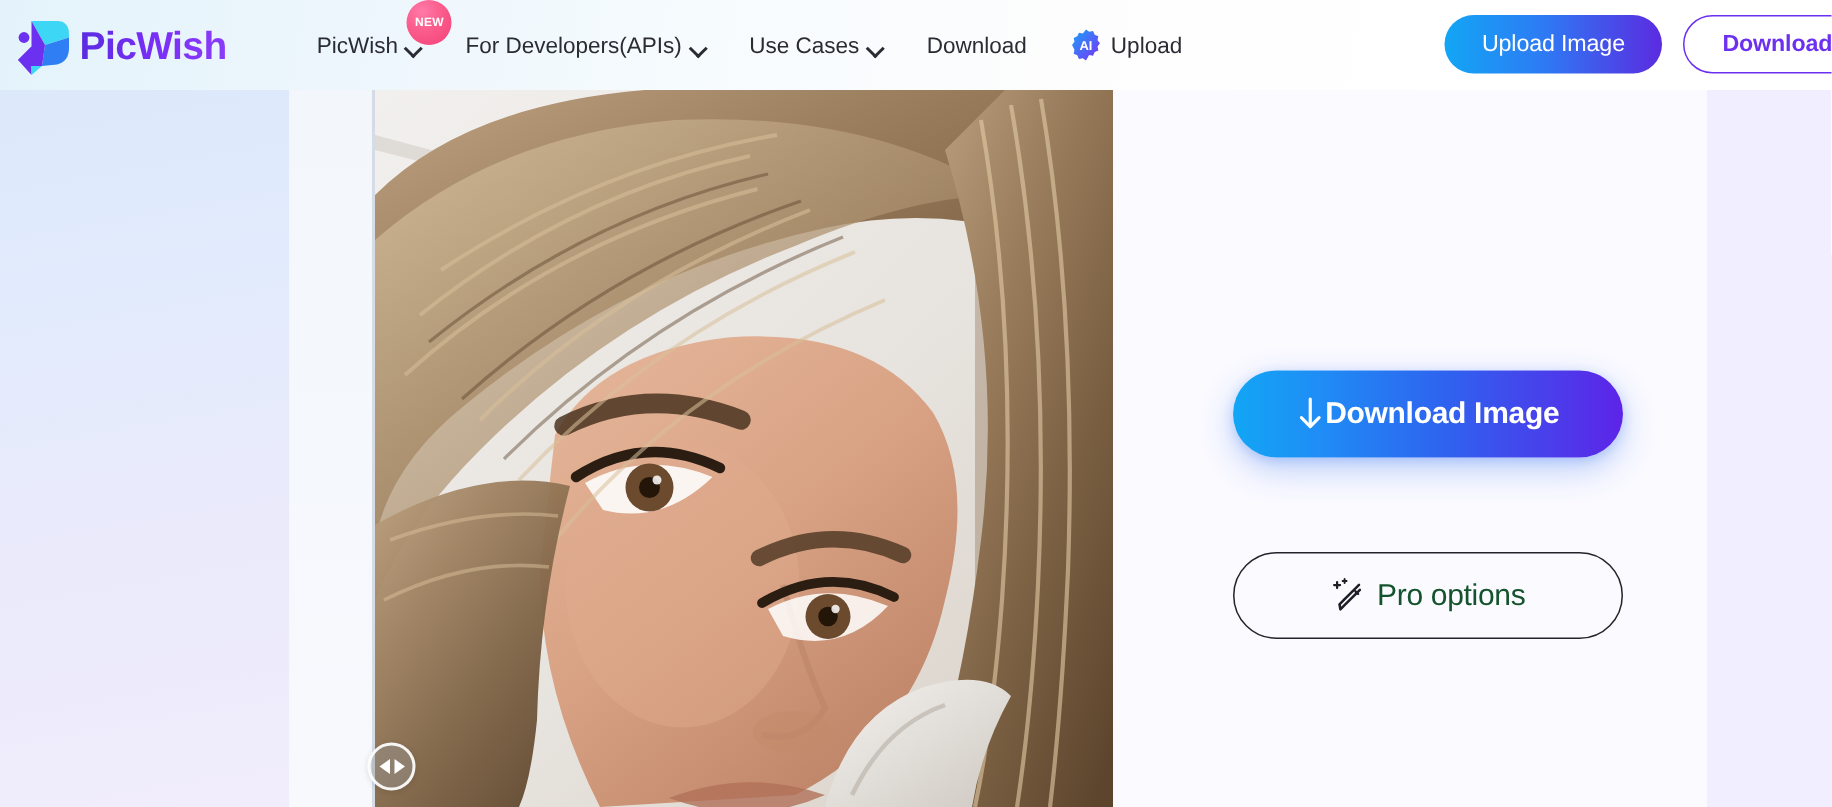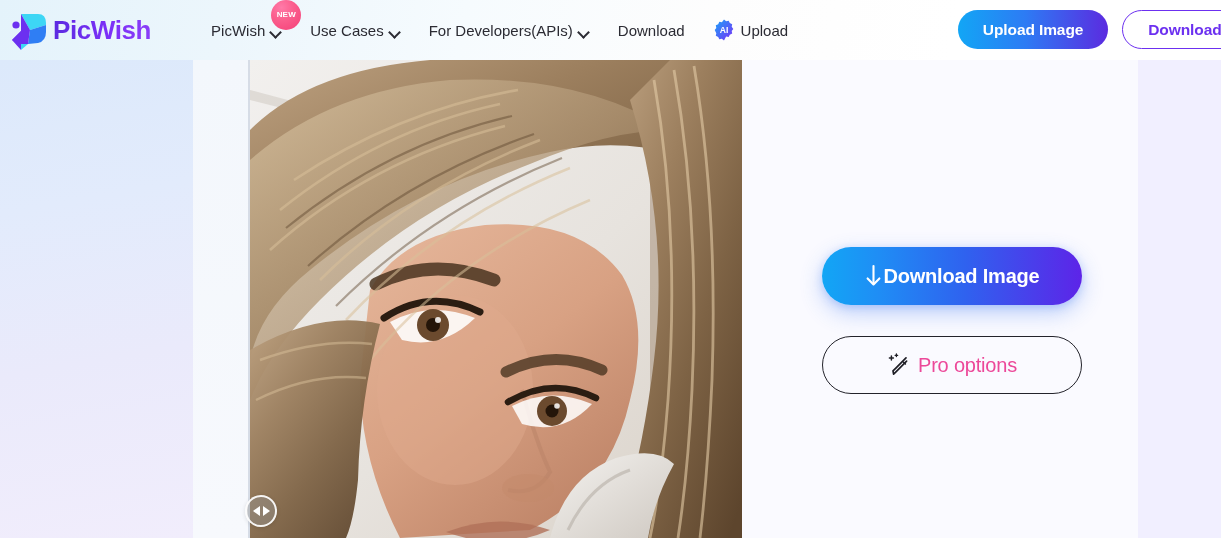--- a/index.html
+++ b/index.html
@@ -128,21 +128,21 @@
     padding-right: 0px;
   }
   .btn-upload {
     height: 39px;
     padding: 0 25px;
     border-radius: 20px;
     border: none;
     background: linear-gradient(90deg, #12a6f5 0%, #2d7bf4 45%, #5b2be0 100%);
     color: #ffffff;
     font-size: 15.5px;
-    font-weight: bold;
+    font-weight: normal;
     letter-spacing: -0.1px;
     font-family: "Liberation Sans", sans-serif;
     cursor: pointer;
     white-space: nowrap;
   }
   .btn-download-app {
     height: 39px;
     padding: 0 25px;
     border-radius: 20px;
     border: 1.6px solid #6c30f0;
@@ -268,29 +268,30 @@
     gap: 0;
     cursor: pointer;
     box-shadow: 0 8px 22px rgba(45,110,240,0.30), 0 2px 8px rgba(45,110,240,0.22);
   }
   .btn-pro-options {
     width: 260px;
     height: 58px;
     border: 1.8px solid #23232b;
     border-radius: 29px;
     background: transparent;
-    color: #ec4899;
+    color: #14532d;
     font-size: 20px;
     letter-spacing: -0.2px;
     font-family: "Liberation Sans", sans-serif;
     display: flex;
     align-items: center;
     justify-content: center;
     gap: 7px;
     cursor: pointer;
+    margin-top: 32px;
   }
   .ico { flex: none; display: inline-flex; }
 </style>
 </head>
 <body>
 
 <div id="page">
 
   <header id="header">
 
@@ -315,26 +316,26 @@
 
     <nav id="nav">
 
       <div class="nav-item">
         <span>PicWish</span>
         <span class="chev"></span>
         <span class="new-badge">NEW</span>
       </div>
 
       <div class="nav-item">
-        <span>Use Cases</span>
+        <span>For Developers(APIs)</span>
         <span class="chev"></span>
       </div>
 
       <div class="nav-item">
-        <span>For Developers(APIs)</span>
+        <span>Use Cases</span>
         <span class="chev"></span>
       </div>
 
       <div class="nav-item">
         <span>Download</span>
       </div>
 
       <div class="nav-item">
         <span class="ai-chip">
           <svg width="22" height="22" viewBox="0 0 22 22">

